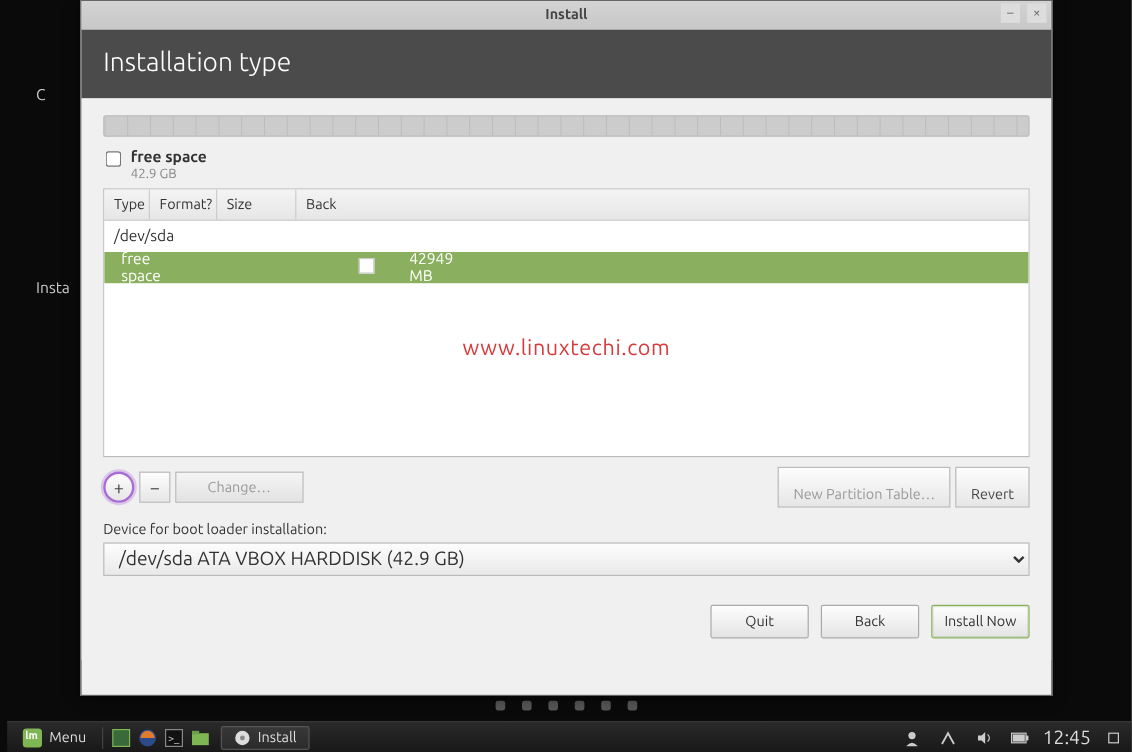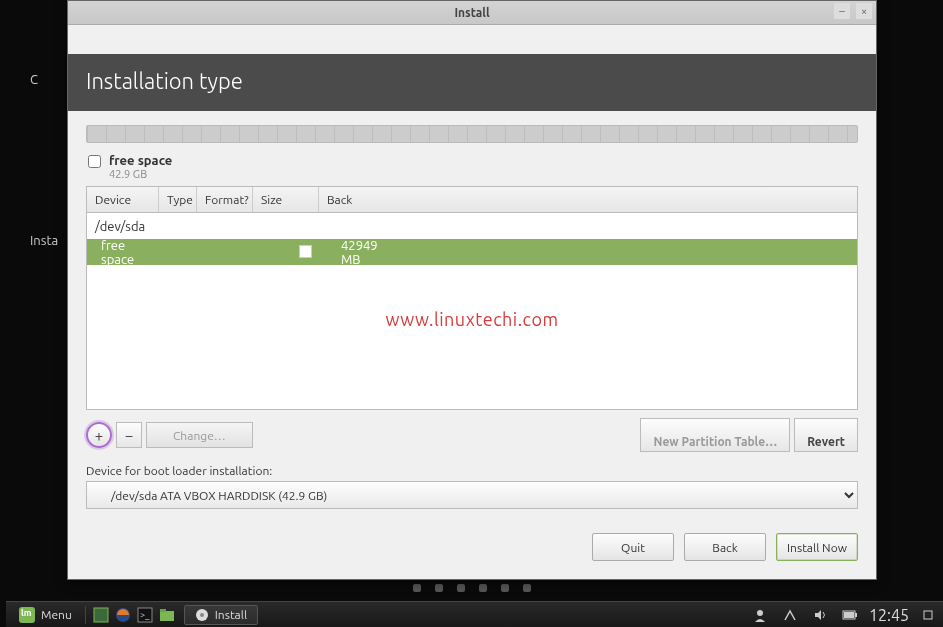--- a/index.html
+++ b/index.html
@@ -16,21 +16,21 @@
 .peek1 { position: absolute; left: 30px; top: 72px; color: #ccc; font-size: 13px; }
 .peek2 { position: absolute; left: 30px; top: 233px; color: #ccc; font-size: 13px; }
 
 
 .window { position: absolute; left: 67px; top: 0; width: 810px; height: 580px; background: #f0f0f0; border: 1px solid #666; box-shadow: 0 2px 10px rgba(0,0,0,.5); }
 .titlebar { height: 24px; background: linear-gradient(#d3d3d3,#c8c8c8); border-bottom: 1px solid #aaa; display: flex; align-items: center; justify-content: center; position: relative; }
 .titlebar-title { font-size: 12px; font-weight: bold; color: #444; }
 .win-controls { position: absolute; right: 4px; top: 2px; display: flex; gap: 6px; }
 .win-btn { width: 16px; height: 16px; background: #ddd; border: none; color: #666; font-size: 11px; line-height: 16px; text-align: center; cursor: pointer; }
 
-.header { background: #4b4b4b; color: #fff; padding: 14px 18px 18px; font-size: 22px; font-weight: 300; margin-top: 29px; }
+.header { background: #4b4b4b; color: #fff; padding: 14px 18px 18px; font-size: 22px; font-weight: 300; }
 
 .body { padding: 14px 18px 18px; background: #f0f0f0; }
 
 
 .partbar { height: 18px; background: #ccc; border: 1px solid #bbb; margin-bottom: 10px; background-image: linear-gradient(90deg, rgba(0,0,0,.08) 1px, transparent 1px); background-size: 19px 100%; border-radius: 2px; }
 
 .free-row { display: flex; align-items: flex-start; gap: 8px; margin-bottom: 6px; padding-left: 2px; }
 .free-check { width: 13px; height: 13px; margin-top: 2px; accent-color: #888; }
 .free-label { font-size: 13px; font-weight: bold; color: #333; }
 .free-size { font-size: 11px; color: #888; margin-top: 1px; }
@@ -47,25 +47,25 @@
 .td { padding: 0 8px; }
 .watermark { position: absolute; left: 50%; top: 50%; transform: translate(-50%,-10%); color: #d83a3a; font-size: 18px; letter-spacing: .5px; pointer-events: none; }
 .fmtbox { width: 13px; height: 13px; background: #fff; border: 1px solid #ccc; display: inline-block; }
 
 
 .actions { display: flex; align-items: center; margin-top: 8px; gap: 4px; }
 .sm-btn { width: 26px; height: 26px; border: 1px solid #bbb; background: linear-gradient(#fdfdfd,#e6e6e6); cursor: pointer; font-size: 15px; color: #444; padding: 0; }
 .sm-btn.hl { border: 2px solid #a96bd4; border-radius: 50%; box-shadow: 0 0 0 2px rgba(169,107,212,.3); }
 .change-btn { height: 26px; border: 1px solid #bbb; background: linear-gradient(#f5f5f5,#e2e2e2); color: #999; padding: 0 26px; font-size: 12px; }
 .spacer { flex: 1; }
-.mid-btn { height: 26px; border: 1px solid #bbb; background: linear-gradient(#fdfdfd,#e6e6e6); padding: 16px 12px; font-size: 12px; color: #444; cursor: pointer; font-weight: bold; }
+.mid-btn { height: 26px; border: 1px solid #bbb; background: linear-gradient(#fdfdfd,#e6e6e6); padding: 16px 12px; font-size: 12px; color: #444; cursor: pointer; }
 .mid-btn.dim { color: #999; }
 
 .boot-label { font-size: 12px; color: #333; margin-top: 12px; margin-bottom: 4px; }
-.select { width: 100%; height: 28px; border: 1px solid #bbb; background: linear-gradient(#fdfdfd,#e9e9e9); font-size: 12px; padding: 0 20px; color: #333; }
+.select { width: 100%; height: 28px; border: 1px solid #bbb; background: linear-gradient(#fdfdfd,#e9e9e9); font-size: 16px; padding: 0 8px; color: #333; }
 
 .footer-btns { display: flex; justify-content: flex-end; gap: 10px; margin-top: 24px; }
 .btn { min-width: 82px; height: 28px; border: 1px solid #aaa; background: linear-gradient(#fdfdfd,#e4e4e4); font-size: 12px; color: #333; cursor: pointer; border-radius: 2px; }
 .btn.primary { border: 1px solid #8ab05f; box-shadow: inset 0 0 0 1px rgba(138,176,95,.3); }
 
 
 .taskbar { position: absolute; left: 6px; right: 0; bottom: 0; height: 26px; background: linear-gradient(#2a2a2a,#181818); border-top: 1px solid #444; display: flex; align-items: center; padding: 0 4px; color: #ddd; font-size: 12px; }
 .tb-menu { display: flex; align-items: center; gap: 6px; padding: 2px 8px; cursor: pointer; border: 1px solid transparent; }
 .mint-logo { width: 16px; height: 16px; background: #7db653; border-radius: 3px; position: relative; }
 .mint-logo::after { content: "lm"; font-size: 9px; color: #fff; position: absolute; left: 2px; top: 1px; font-weight: bold; }
@@ -108,21 +108,20 @@
       <div class="free-row">
         <input type="checkbox" class="free-check" style="">
         <div>
           <div class="free-label">free space</div>
           <div class="free-size">42.9 GB</div>
         </div>
       </div>
 
       <div class="table-wrap">
         <div class="thead">
-          <div class="th" style="width:72px">Device</div>
           <div class="th" style="width:38px">Type</div>
           <div class="th" style="width:56px">Format?</div>
           <div class="th" style="width:66px">Size</div>
           <div class="th" style="width:40px">Back</div>
         </div>
         <div class="tbody">
           <div class="trow group">/dev/sda</div>
           <div class="trow selected">
             <div class="td" style="width:72px;padding-left:14px">free space</div>
             <div class="td" style="width:38px"></div>

